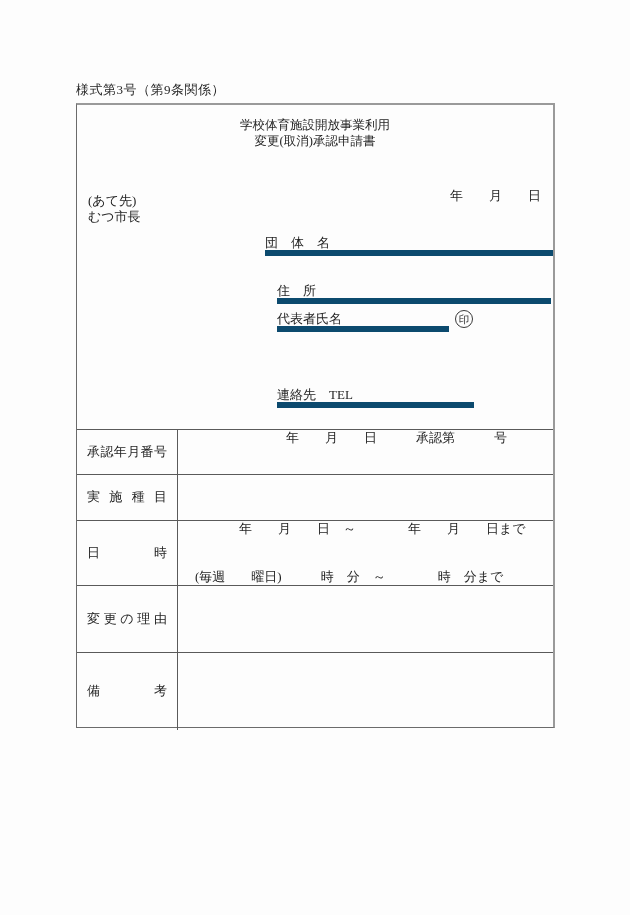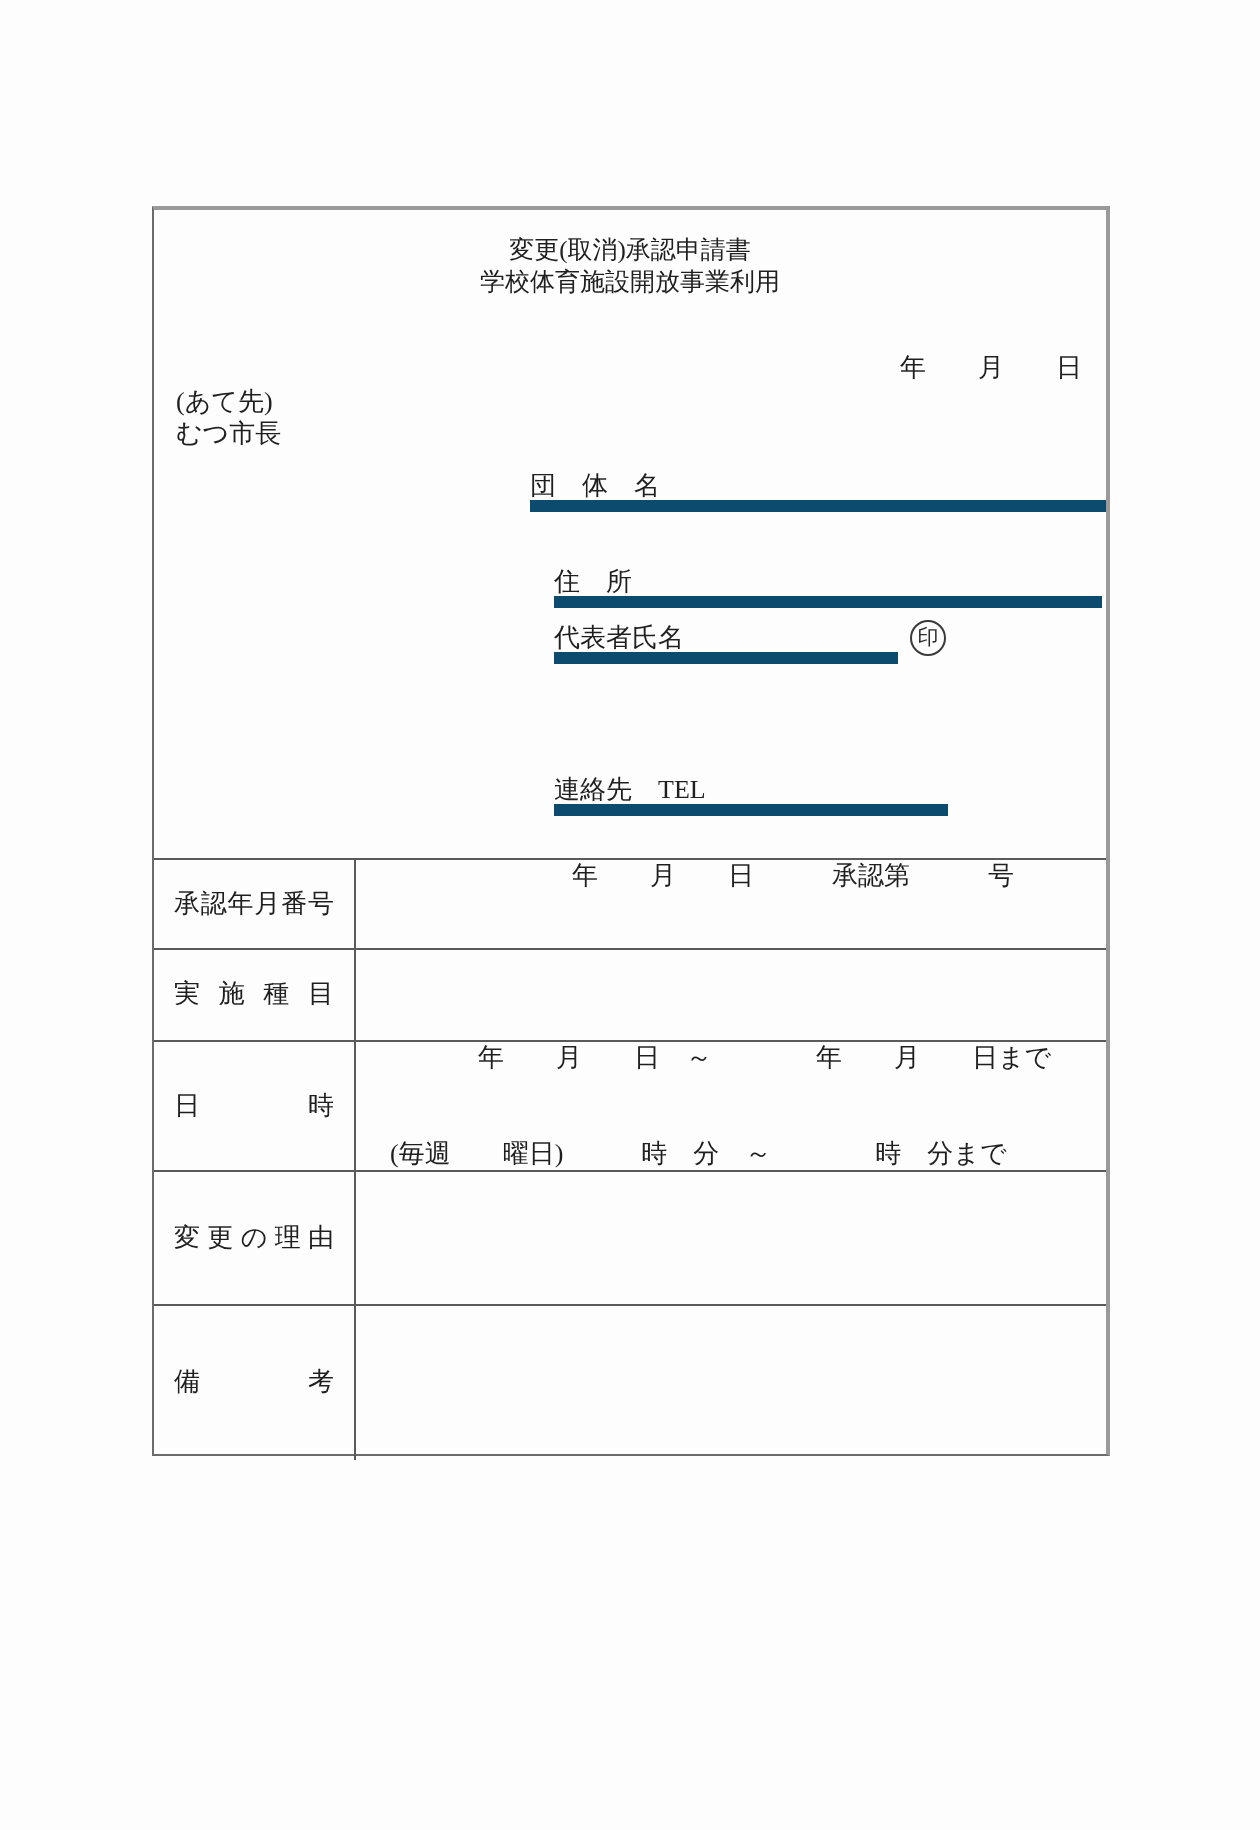--- a/index.html
+++ b/index.html
@@ -9,21 +9,21 @@
     background:#fdfdfd; color:#1f1f1f;
     font-family:"Liberation Serif","DejaVu Serif",serif;
     font-size:13px; line-height:1.25;
   }
   .form-number { position:absolute; left:76px; top:82px; font-size:13px; letter-spacing:0.5px; }
   .outer-box {
     position:absolute; left:76px; top:103px; width:479px; height:625px;
     border:1px solid #6b6b6b; border-top:2px solid #9a9a9a; border-right:2px solid #9a9a9a;
   }
   .title-block { position:absolute; left:0; top:12px; width:100%; text-align:center; font-size:12.5px; line-height:16px; }
-  .date-line { position:absolute; right:12px; top:71px; font-size:13px; }
+  .date-line { position:absolute; right:12px; top:83px; font-size:13px; }
   .addressee-label { position:absolute; left:11px; top:88px; }
   .addressee-name  { position:absolute; left:11px; top:104px; }
   .field { position:absolute; height:21px; border-bottom:6px solid #0c4a6e; font-size:13px; }
   .field-group   { left:188px; top:130px; width:288px; }
   .field-address { left:200px; top:178px; width:274px; }
   .field-rep     { left:200px; top:206px; width:172px; }
   .field-contact { left:200px; top:238px; width:197px;margin-top:44px; }
   .seal {
     position:absolute; left:378px; top:205px; width:18px; height:18px;
     border:1px solid #3a3a3a; border-radius:50%;
@@ -43,26 +43,27 @@
   .val-dt1 { padding-left:61px; }
   .val-dt2 { padding-left:17px; }
   .value-cell.two-line { justify-content:space-between; }
   .ws { white-space:pre; }
 </style>
 </head>
 <body>
 
 <div class="page">
 
+  <div class="form-number">様式第3号（第9条関係）</div>
 
   <div class="outer-box">
 
     <div class="title-block">
+      <div>学校体育施設開放事業利用</div>
       <div>変更(取消)承認申請書</div>
-      <div>学校体育施設開放事業利用</div>
     </div>
 
     <div class="date-line ws">年　　月　　日</div>
 
     <div class="addressee-label">(あて先)</div>
     <div class="addressee-name">むつ市長</div>
 
     <div class="field field-group ws">団　体　名</div>
     <div class="field field-address ws">住　所</div>
     <div class="field field-rep ws">代表者氏名</div>

